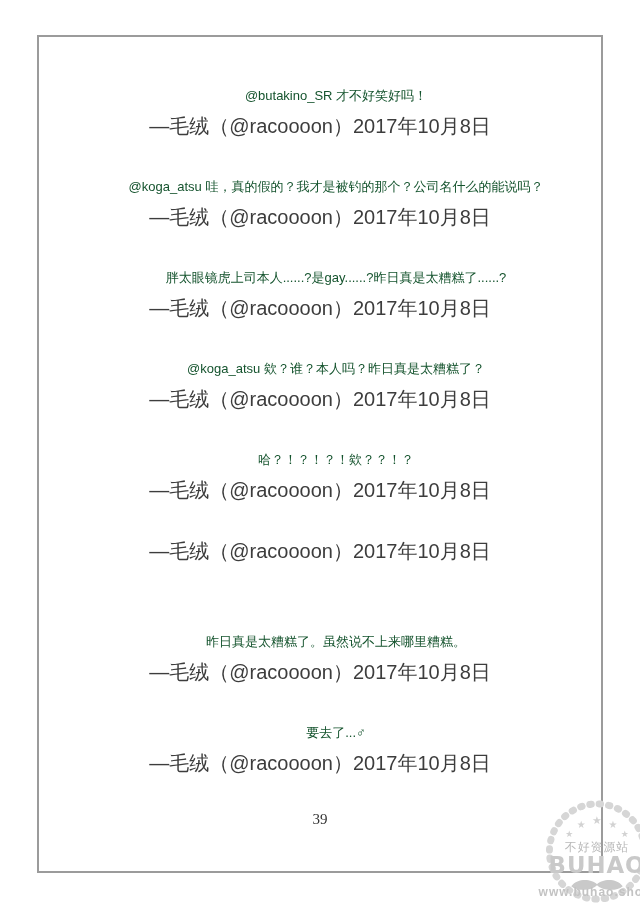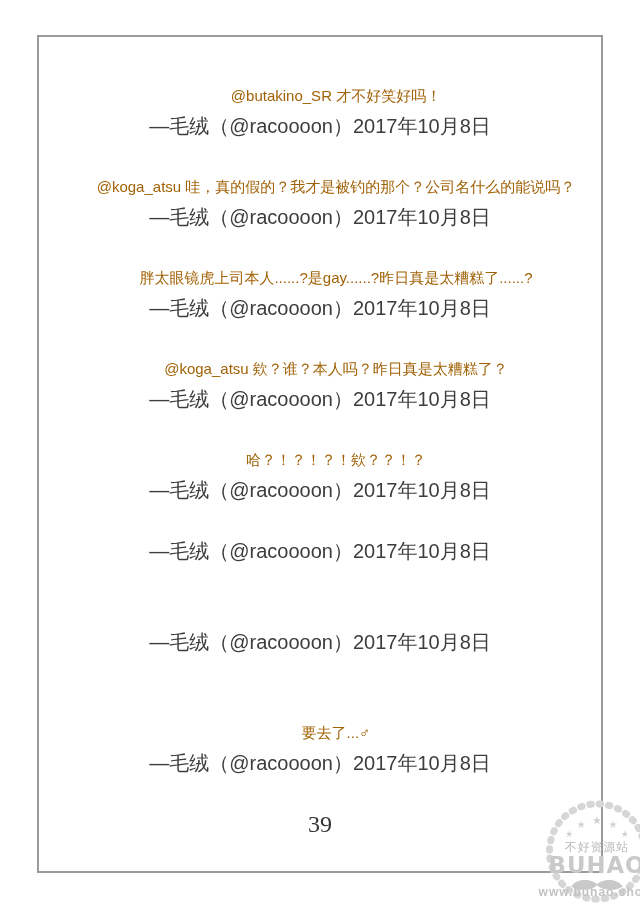--- a/index.html
+++ b/index.html
@@ -33,40 +33,40 @@
     top: 81px;
     width: 640px;
     text-align: center;
     color: #3d3d3d;
   }
   .tweet-block {
     height: 60px;
     margin-bottom: 31px;
   }
   .tweet-text {
-    font-size: 15px;
+    font-size: 13px;
     line-height: 30px;
     white-space: nowrap;
-    color: #a16207;
+    color: #14532d;
     margin-left: 32px;
   }
   .tweet-attribution {
     font-size: 20px;
     line-height: 30px;
     white-space: nowrap;
     color: #3d3d3d;
   }
   .page-number {
     position: absolute;
     left: 0;
     top: 811px;
     width: 640px;
     text-align: center;
     font-family: "Liberation Serif", "DejaVu Serif", serif;
-    font-size: 24px;
+    font-size: 15px;
     color: #333333;
   }
   .watermark {
     position: absolute;
     left: 541px;
     top: 797px;
     width: 112px;
     height: 111px;
   }
   .watermark-url {
@@ -113,20 +113,21 @@
     <div class="tweet-block">
       <div class="tweet-text">哈？！？！？！欸？？！？</div>
       <div class="tweet-attribution">—毛绒（@racoooon）2017年10月8日</div>
     </div>
 
     <div class="tweet-block">
       <div class="tweet-attribution">—毛绒（@racoooon）2017年10月8日</div>
     </div>
 
     <div class="tweet-block">
+      <div class="tweet-text">昨日真是太糟糕了。虽然说不上来哪里糟糕。</div>
       <div class="tweet-attribution">—毛绒（@racoooon）2017年10月8日</div>
     </div>
 
     <div class="tweet-block">
       <div class="tweet-text">要去了...♂</div>
       <div class="tweet-attribution">—毛绒（@racoooon）2017年10月8日</div>
     </div>
 
   </div>
 

